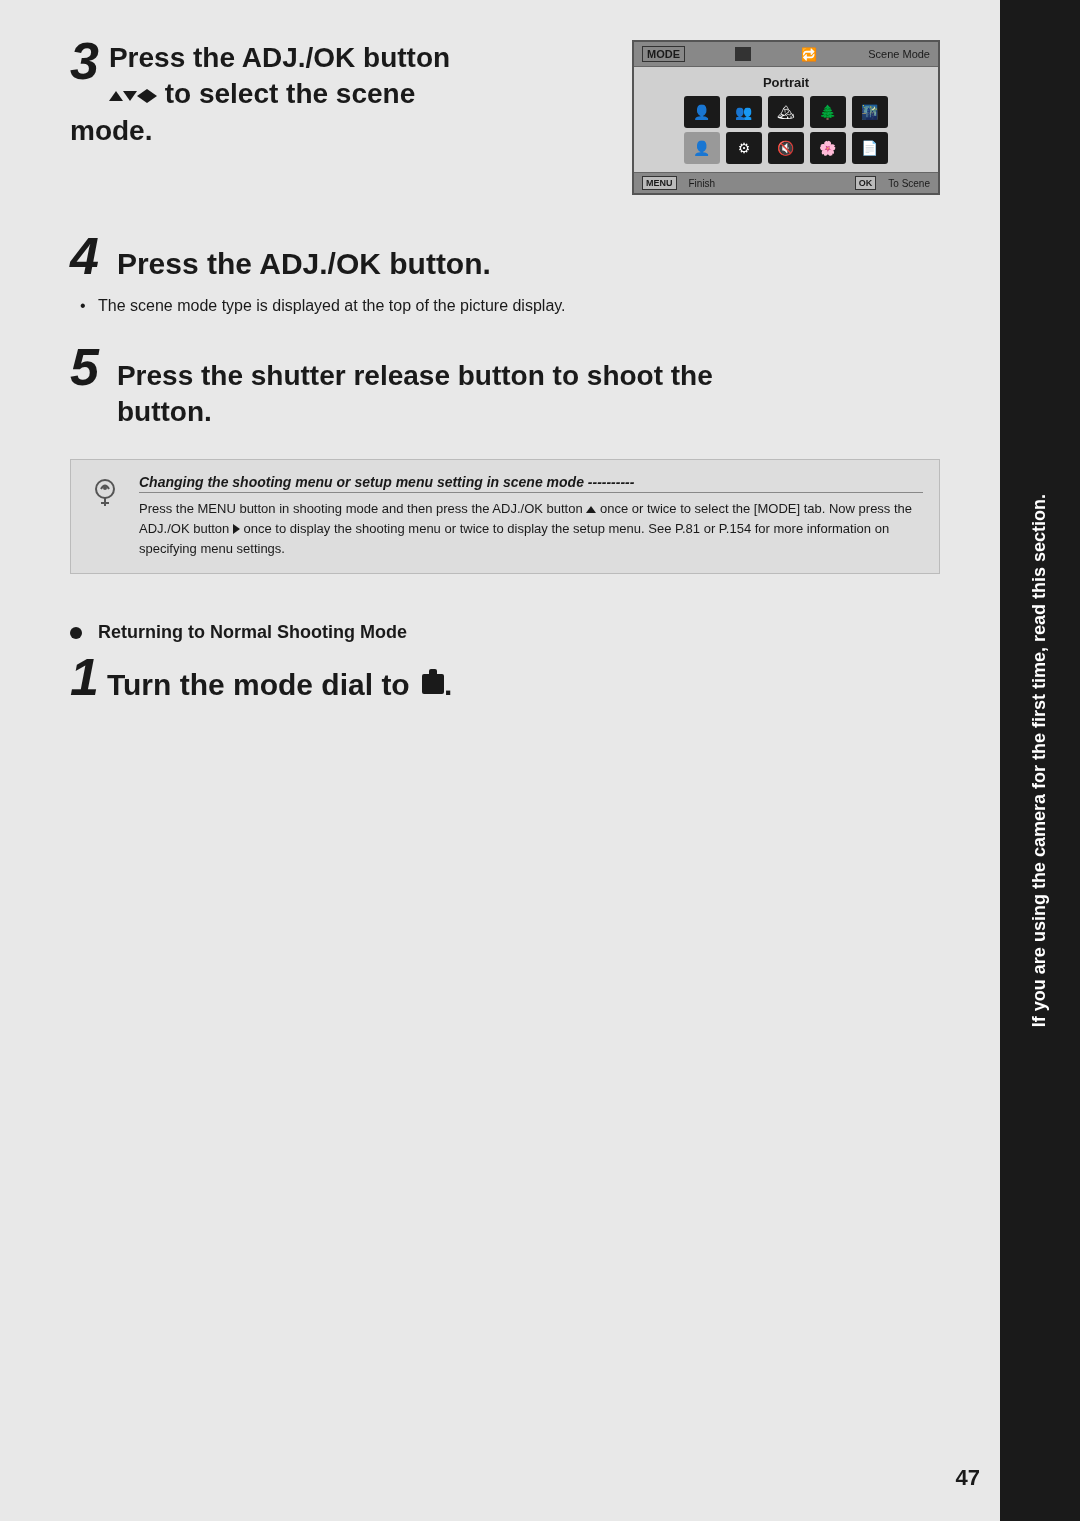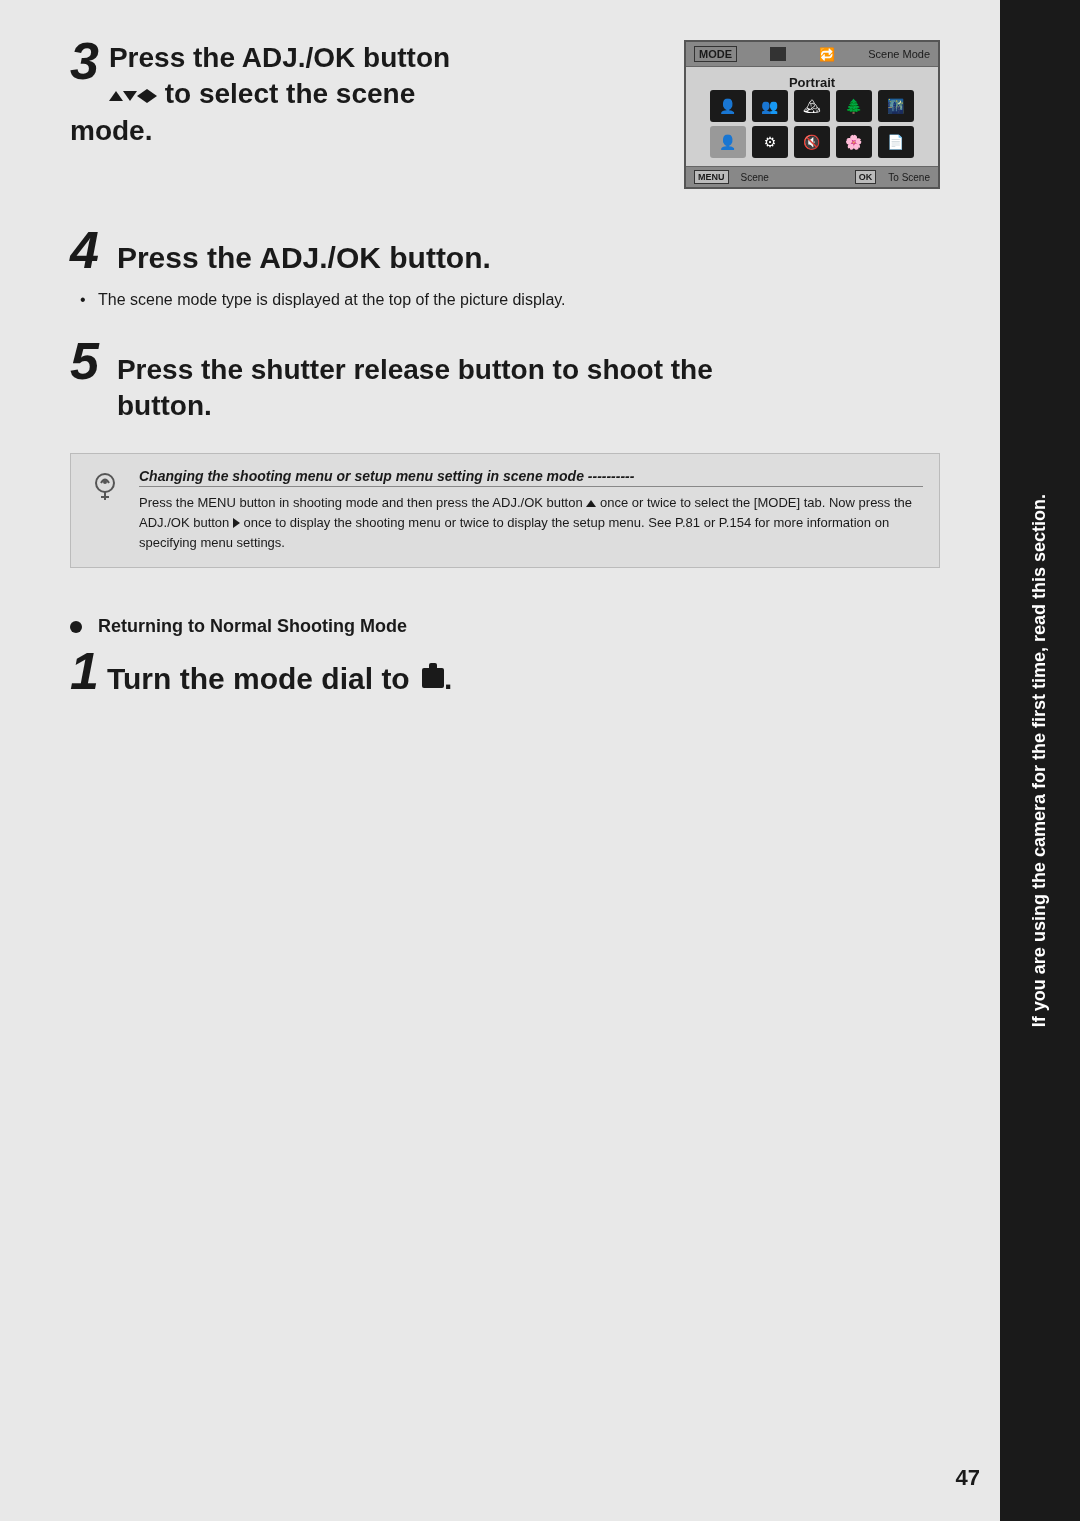--- a/index.html
+++ b/index.html
@@ -71,21 +71,21 @@
 
     .step3-title {
       font-size: 28px;
       font-weight: bold;
       color: #1a1a1a;
       line-height: 1.3;
     }
 
     
     .camera-screen {
-      width: 256px;
+      width: 308px;
       border: 2px solid #555;
       background: #c8c8c8;
       flex-shrink: 0;
       margin-top: 0;
     }
 
     .camera-top-bar {
       background: #888;
       padding: 4px 8px;
       display: flex;
@@ -122,21 +122,21 @@
     .camera-body {
       background: #d0d0d0;
       padding: 8px 12px 4px 12px;
     }
 
     .camera-portrait {
       text-align: center;
       font-size: 13px;
       font-weight: bold;
       color: #1a1a1a;
-      margin-bottom: 0;
+      margin-bottom: 6px;
     }
 
     .camera-icons-row {
       display: flex;
       justify-content: center;
       gap: 6px;
       margin-bottom: 4px;
     }
 
     .camera-icon-box {
@@ -442,21 +442,21 @@
           <div class="camera-icon-box light">👤</div>
           <div class="camera-icon-box">⚙</div>
           <div class="camera-icon-box">🔇</div>
           <div class="camera-icon-box">🌸</div>
           <div class="camera-icon-box">📄</div>
         </div>
       </div>
       <div class="camera-bottom-bar">
         <div class="camera-bottom-item">
           <span class="camera-btn-label">MENU</span>
-          <span>Scene</span>
+          <span>Finish</span>
         </div>
         <div class="camera-bottom-item">
           <span class="camera-btn-label">OK</span>
           <span>To Scene</span>
         </div>
       </div>
     </div>
   </div>
 
   <div class="step4-section">

